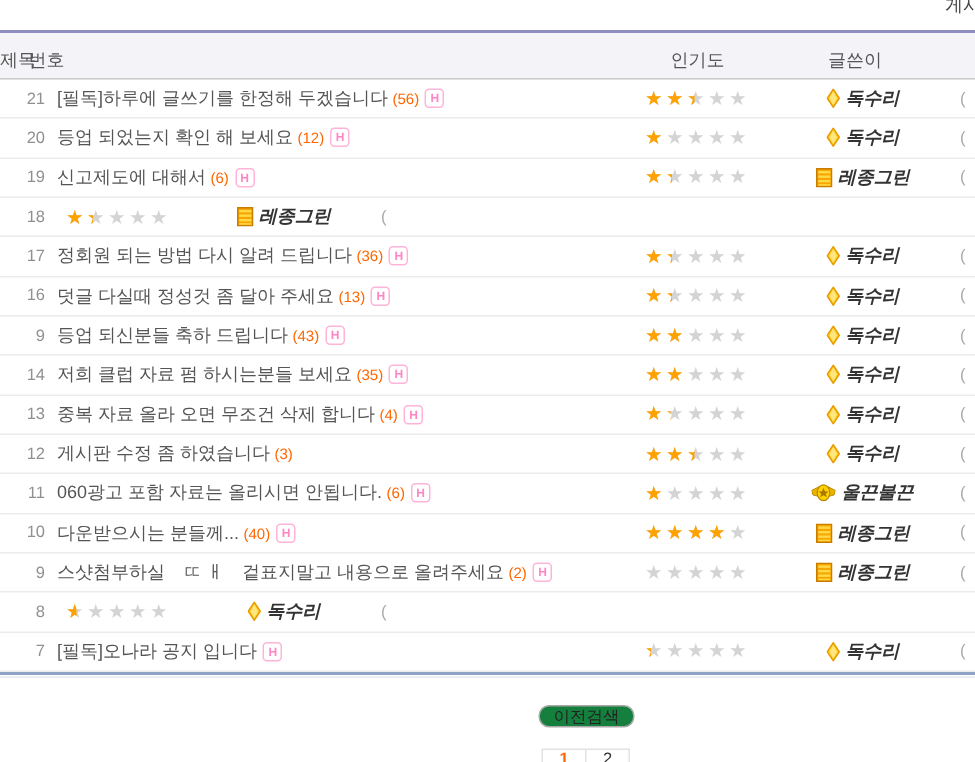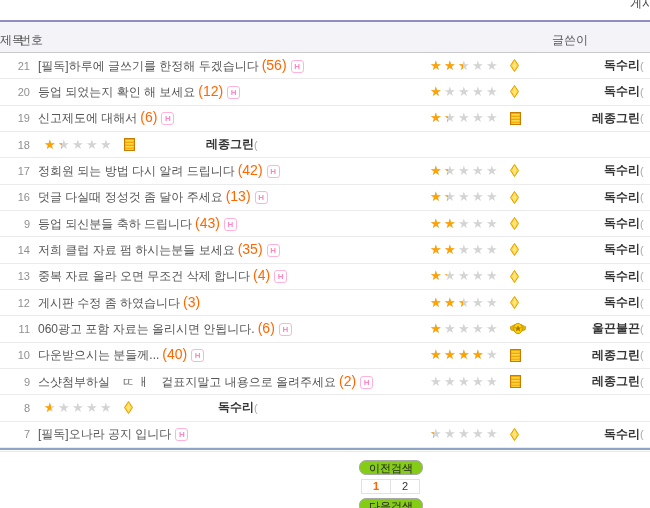--- a/index.html
+++ b/index.html
@@ -25,59 +25,60 @@
   .hl-auth{left:508px;width:124px;text-align:center;}
   .rows{width:660px;}
   .row{
     display:flex;align-items:center;height:26.33px;box-sizing:border-box;
     border-bottom:1px solid #ebebeb;font-size:12px;
   }
   .c-no{width:36px;box-sizing:border-box;text-align:right;padding-right:6px;
     color:#909090;font-size:11px;flex:none;}
   .c-title{width:384px;flex:none;white-space:nowrap;overflow:hidden;padding-left:2px;}
   .title-link{color:#555;text-decoration:none;cursor:pointer;}
-  .cnt{color:#ff6600;font-size:14px;margin-left:3px;}
+  .cnt{color:#ff6600;font-size:10px;margin-left:3px;}
   .hb{
     display:inline-block;width:11px;height:11px;line-height:11px;text-align:center;
     border:1px solid #ffb3d9;border-radius:3px;color:#ff86c4;background:#fff;
     font-size:8px;font-weight:bold;margin-left:4px;vertical-align:1px;
   }
   .c-stars{width:88px;flex:none;padding-left:8px;box-sizing:border-box;white-space:nowrap;}
   .star{position:relative;display:inline-block;width:14px;font-size:13px;
     color:#d4d4d4;line-height:14px;}
   .star .fill{position:absolute;left:0;top:0;overflow:hidden;color:#ffa200;}
-  .c-author{width:130px;flex:none;display:flex;align-items:center;justify-content:space-between;
-    gap:4px;font-weight:bold;color:#333;font-size:12px;white-space:nowrap;}
+  .c-author{width:130px;flex:none;display:flex;align-items:center;justify-content:center;
+    gap:4px;font-weight:bold;color:#333;font-size:12px;white-space:nowrap;font-style:italic;}
   .aicon{display:inline-flex;align-items:center;}
   .aname{cursor:pointer;}
   .c-edge{width:12px;flex:none;overflow:hidden;color:#aaa;font-size:11px;}
   .board-bottom{height:1px;border-top:2px solid #8fa3c4;border-bottom:1px solid #e2e8f3;}
   .pagi{position:absolute;top:456px;left:352px;width:78px;text-align:center;}
   .pbtn{
-    display:block;margin:4px auto;width:64px;height:15px;line-height:14px;
-    border:1px solid #a8a8a8;border-radius:7px;background:#84cc16;
+    display:block;margin:14px auto;width:64px;height:15px;line-height:14px;
+    border:1px solid #a8a8a8;border-radius:7px;background:#15803d;
     font-size:11px;color:#222;text-align:center;cursor:pointer;padding:0;
     font-family:inherit;
   }
   .pages{display:flex;justify-content:center;margin:1px 0;}
   .pcell{
     width:28px;height:13px;line-height:13px;border:1px solid #e2e2e2;margin-left:-1px;
     background:#fff;font-size:11px;color:#333;text-align:center;cursor:pointer;
   }
   .pcell.cur{color:#ff6600;font-weight:bold;}
 </style>
 </head>
 <body>
 
 <div class="corner-label">게시</div>
 
 <div class="board">
   <div class="hdr">
     <span class="hl-no">번호</span>
     <span class="hl-title">제목</span>
+    <span class="hl-pop">인기도</span>
     <span class="hl-auth">글쓴이</span>
   </div>
   <div class="rows" id="rows">
       <div class="row">
         <div class="c-no">21</div>
         <div class="c-title"><a class="title-link">[필독]하루에 글쓰기를 한정해 두겠습니다</a><span class="cnt">(56)</span><span class="hb">H</span></div>
         <div class="c-stars"><span class="star">★<span class="fill" style="width: 13px;">★</span></span><span class="star">★<span class="fill" style="width: 13px;">★</span></span><span class="star">★<span class="fill" style="width: 5.2px;">★</span></span><span class="star">★</span><span class="star">★</span></div>
         <div class="c-author">
           <span class="aicon">
             <svg width="9" height="13" viewBox="0 0 9 13">
@@ -134,21 +135,21 @@
               <rect x="1.5" y="8" width="8" height="1.6" fill="#ffd948"></rect>
               <rect x="1.5" y="10.8" width="8" height="1" fill="#ffd948"></rect>
             </svg>
           </span>
           <a class="aname">레종그린</a>
         </div>
         <div class="c-edge">(</div>
       </div>
       <div class="row">
         <div class="c-no">17</div>
-        <div class="c-title"><a class="title-link">정회원 되는 방법 다시 알려 드립니다</a><span class="cnt">(42)</span><span class="hb">H</span></div>
+        <div class="c-title"><a class="title-link">정회원 되는 방법 다시 알려 드립니다</a><span class="cnt">(36)</span><span class="hb">H</span></div>
         <div class="c-stars"><span class="star">★<span class="fill" style="width: 13px;">★</span></span><span class="star">★<span class="fill" style="width: 3.9px;">★</span></span><span class="star">★</span><span class="star">★</span><span class="star">★</span></div>
         <div class="c-author">
           <span class="aicon">
             <svg width="9" height="13" viewBox="0 0 9 13">
               <polygon points="4.5,0.5 8.5,6.5 4.5,12.5 0.5,6.5" fill="#ffd22e" stroke="#e89c00" stroke-width="1"></polygon>
               <polygon points="4.5,2 6.8,6.5 4.5,11 2.2,6.5" fill="#ffe680"></polygon>
             </svg>
           </span>
           <a class="aname">독수리</a>
         </div>

